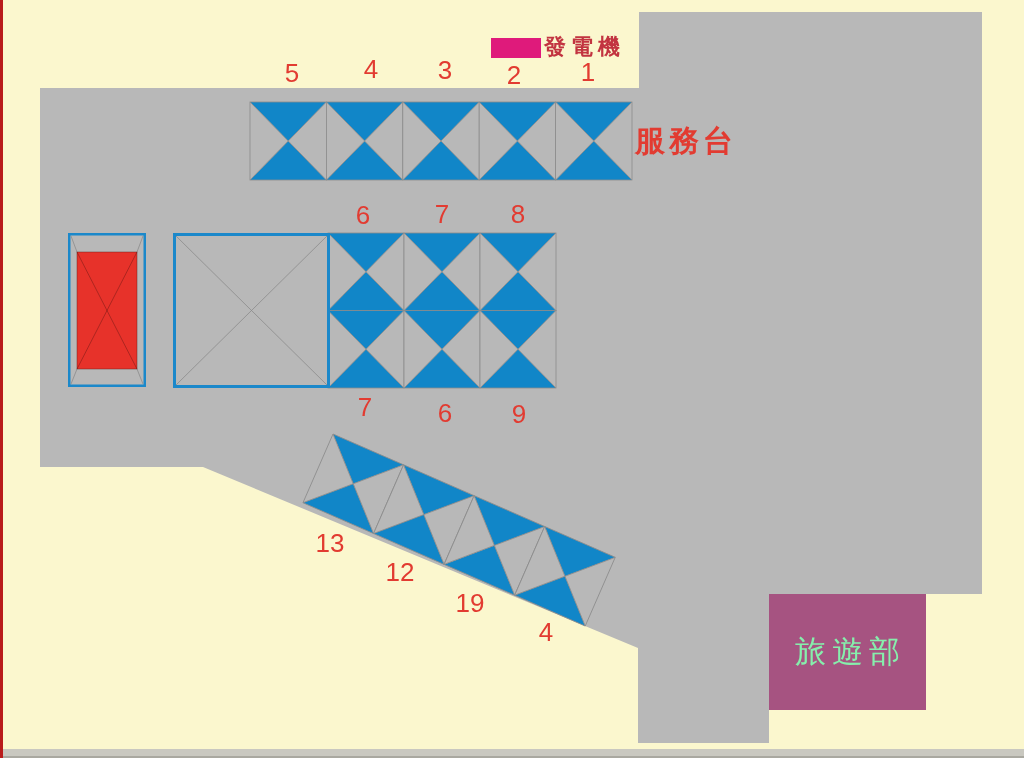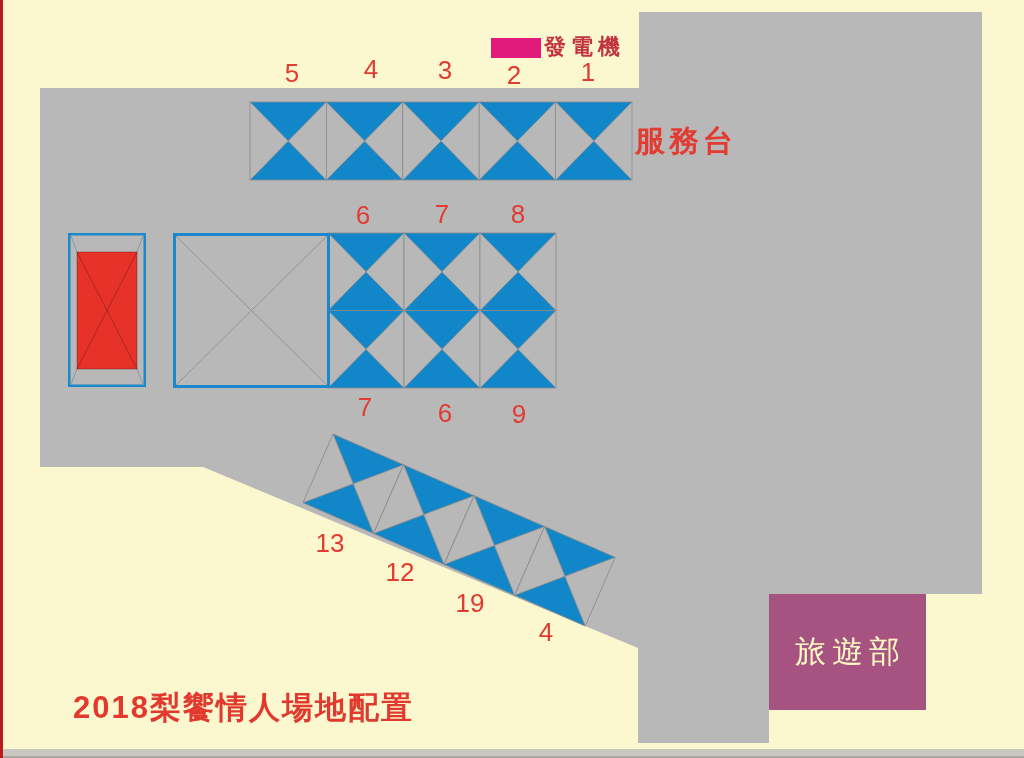--- a/index.html
+++ b/index.html
@@ -63,21 +63,21 @@
   #generator-rect{
     left:488px;top:38px;width:50px;height:20px;
     background:var(--generator-magenta,#DF1A7B);
   }
   #tourism-box{
     left:766px;top:594px;width:157px;height:116px;
     background:var(--tourism-purple,#A65381);
     display:flex;align-items:center;justify-content:center;
   }
   #tourism-label{
-    color:#fef9c3;
+    color:#86efac;
     font-size:31px;
     letter-spacing:6px;
     text-indent:6px;
     white-space:nowrap;
   }
   #map-title{
     left:70px;top:691px;
     color:var(--title-red,#E2392F);
     font-size:31px;
     font-weight:600;
@@ -252,16 +252,15 @@
   <span class="booth-num" style="left:439px;top:214px">7</span>
   <span class="booth-num" style="left:515px;top:214px">8</span>
   <span class="booth-num" style="left:516px;top:414px">9</span>
   <span class="booth-num" style="left:442px;top:413px">6</span>
   <span class="booth-num" style="left:362px;top:407px">7</span>
   <span class="booth-num" style="left:327px;top:543px">13</span>
   <span class="booth-num" style="left:397px;top:572px">12</span>
   <span class="booth-num" style="left:467px;top:603px">19</span>
   <span class="booth-num" style="left:543px;top:632px">4</span>
 
-  <div id="map-title" class="abs">2018梨饗情人場地配置</div>
 
   <div id="bottom-edge" class="abs"></div>
 </div>
 
 </body></html>

